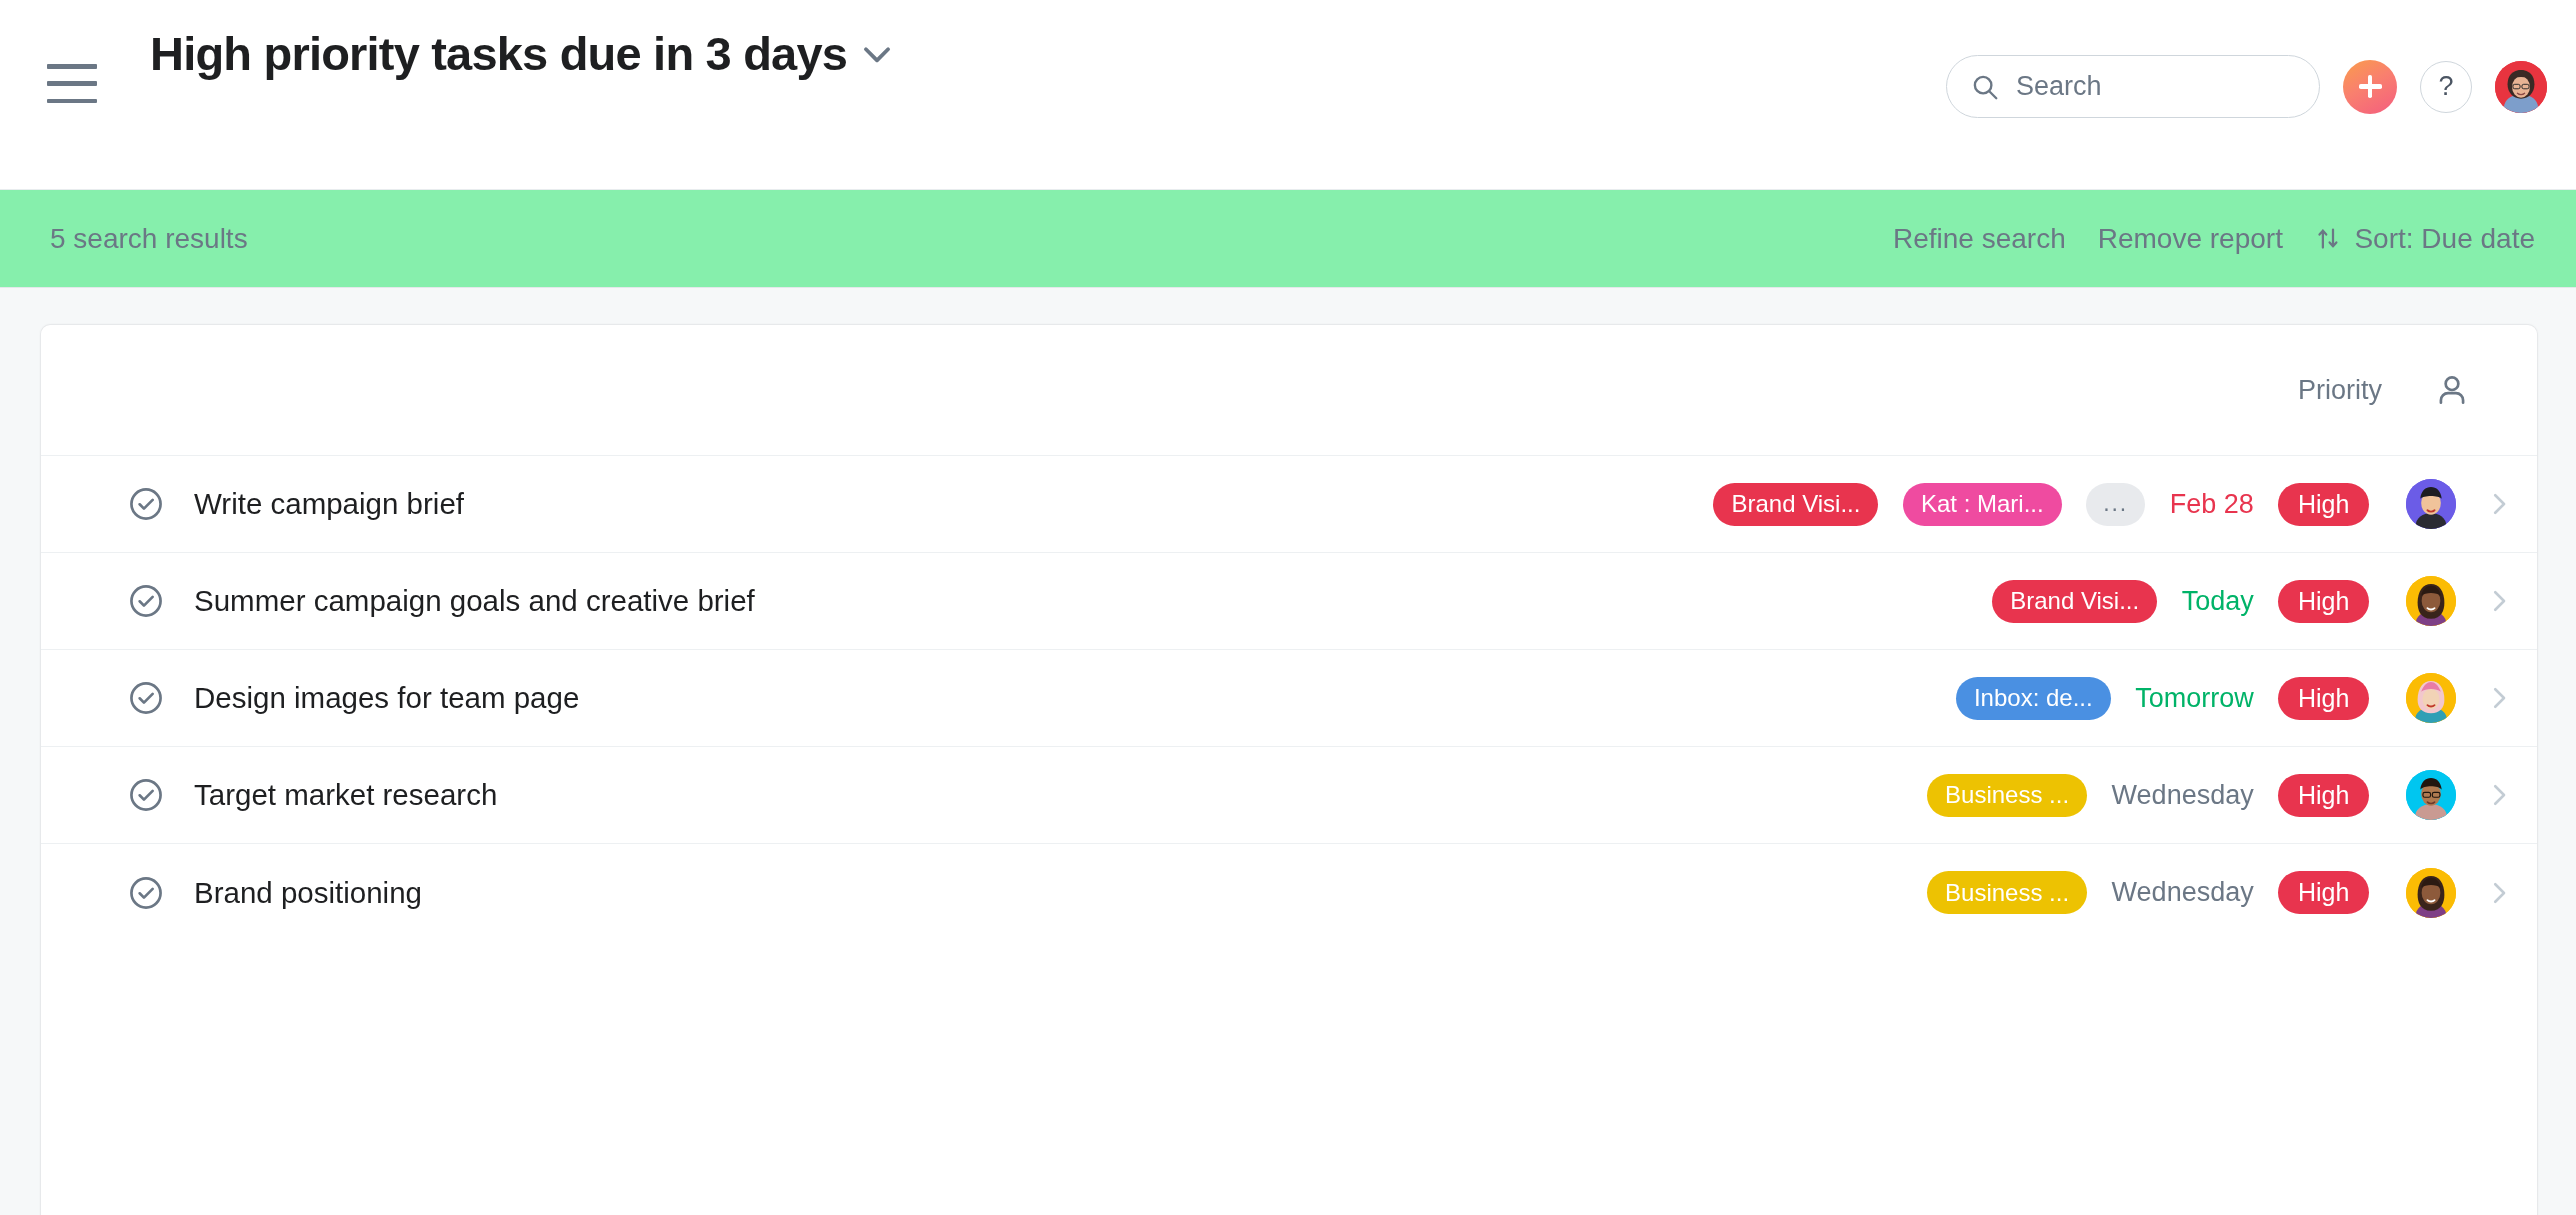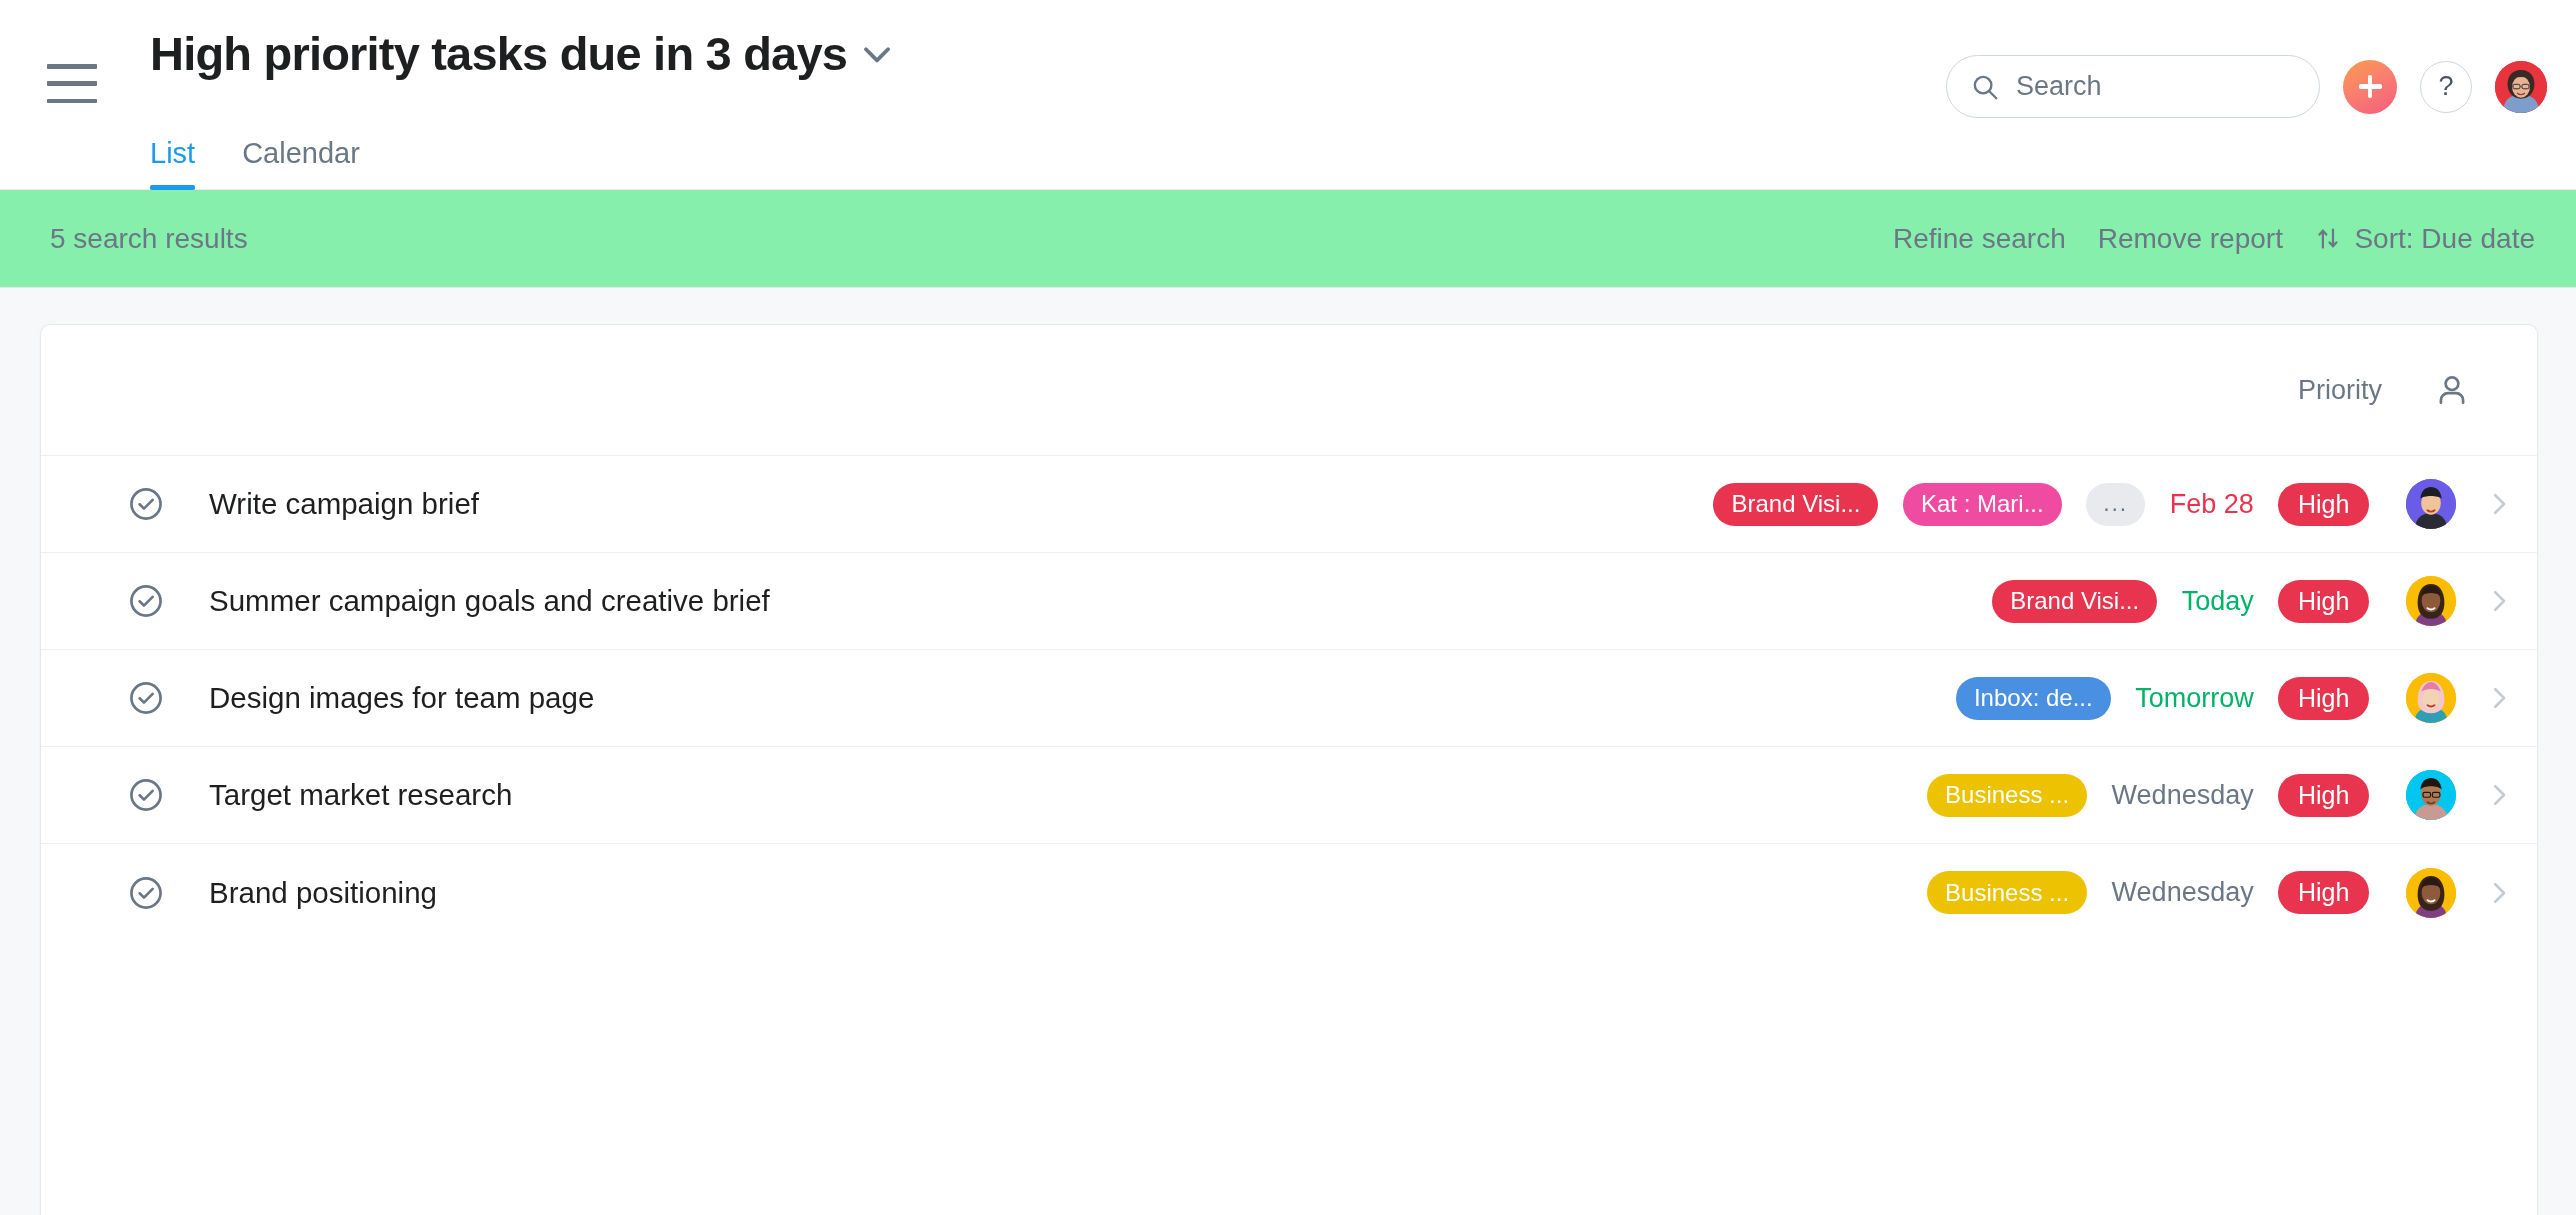--- a/index.html
+++ b/index.html
@@ -170,21 +170,21 @@
     display: flex; align-items: center;
     border-bottom: 1.8px solid #edf0f2;
     padding-left: 86px;
     padding-right: 23px;
     cursor: pointer;
   }
   .row:last-of-type { border-bottom: none; }
   .check { width: 38px; height: 38px; flex: 0 0 auto; }
   .task-title {
     font-size: 29.5px; color: #1e1f21;
-    margin-left: 44px;
+    margin-left: 29px;
     white-space: nowrap;
   }
   .row-right {
     margin-left: auto;
     display: flex; align-items: center; gap: 12px;
   }
   .pill {
     height: 43px;
     display: flex; align-items: center; justify-content: center;
     border-radius: 21.5px;
@@ -232,24 +232,20 @@
       <span></span>
   </div>
 
   <div class="title-wrap">
     <div class="page-title">High priority tasks due in 3 days</div>
     <svg class="chev-down" viewBox="0 0 24 24" fill="none">
       <path d="M5 9l7 7 7-7" stroke="#6b7785" stroke-width="2.4" stroke-linecap="round" stroke-linejoin="round"></path>
     </svg>
   </div>
 
-  <div class="tabs">
-    <div class="tab active">List</div>
-    <div class="tab">Calendar</div>
-  </div>
 
   <div class="topright">
     <div class="search-box">
       <svg width="30" height="30" viewBox="0 0 24 24" fill="none">
         <circle cx="10.5" cy="10.5" r="6.6" stroke="#6b7785" stroke-width="1.9"></circle>
         <path d="M15.4 15.4L21 21" stroke="#6b7785" stroke-width="1.9" stroke-linecap="round"></path>
       </svg>
       <input class="search-input" placeholder="Search" style="">
     </div>
 

